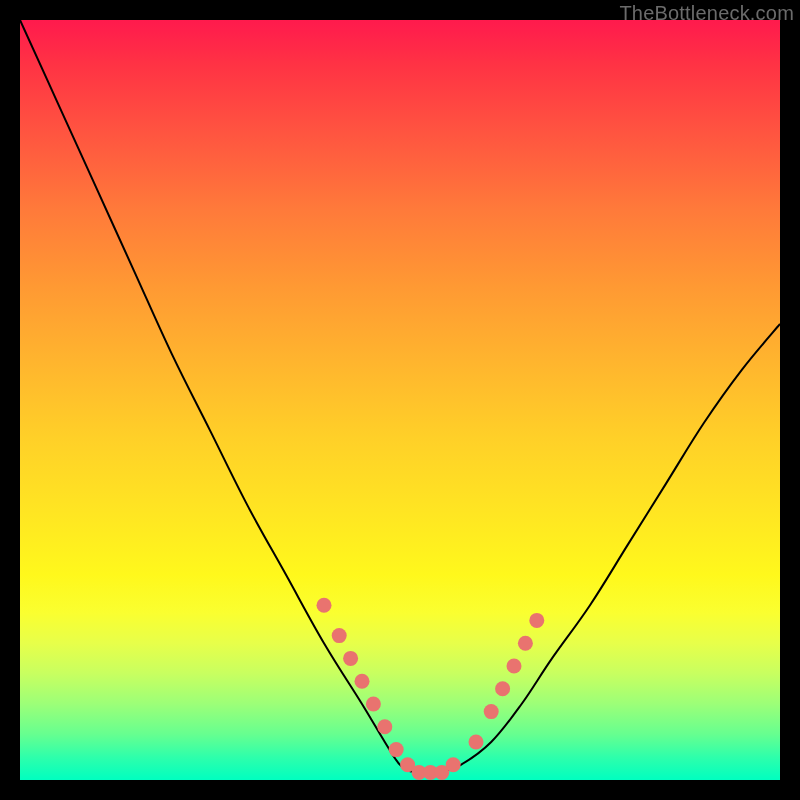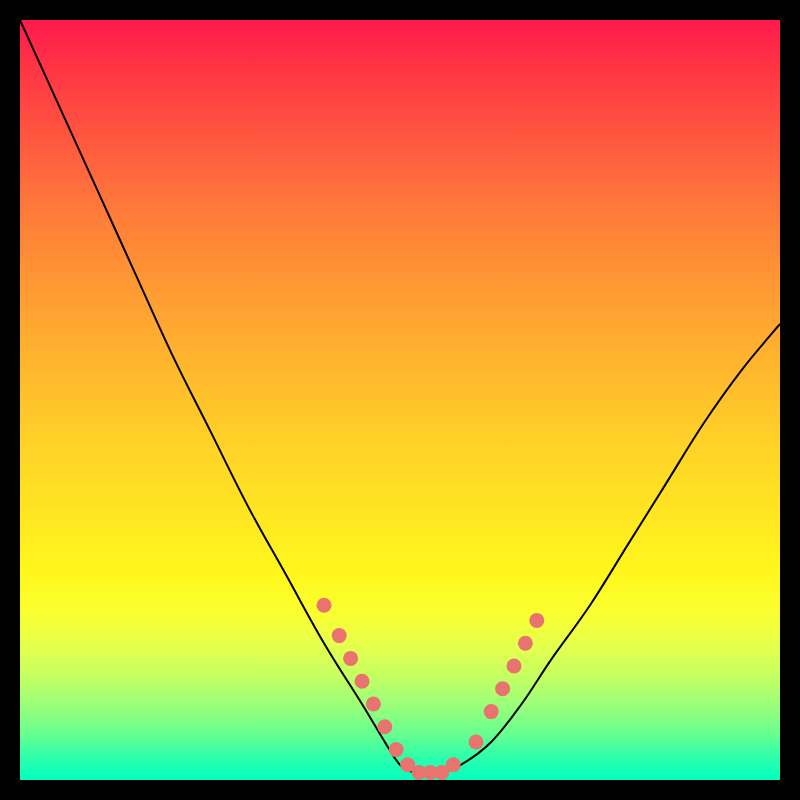--- a/index.html
+++ b/index.html
@@ -85,13 +85,14 @@
           <circle cx="456" cy="722" r="7.5" fill="#e9736f"></circle>
           <circle cx="471.2" cy="691.6" r="7.5" fill="#e9736f"></circle>
           <circle cx="482.6" cy="668.8" r="7.5" fill="#e9736f"></circle>
           <circle cx="494" cy="646" r="7.5" fill="#e9736f"></circle>
           <circle cx="505.40000000000003" cy="623.2" r="7.5" fill="#e9736f"></circle>
           <circle cx="516.8000000000001" cy="600.4" r="7.5" fill="#e9736f"></circle>
         </g>
     </svg>
 
   </div>
+  <div class="watermark">TheBottleneck.com</div>
 </div>
 
 </body></html>

